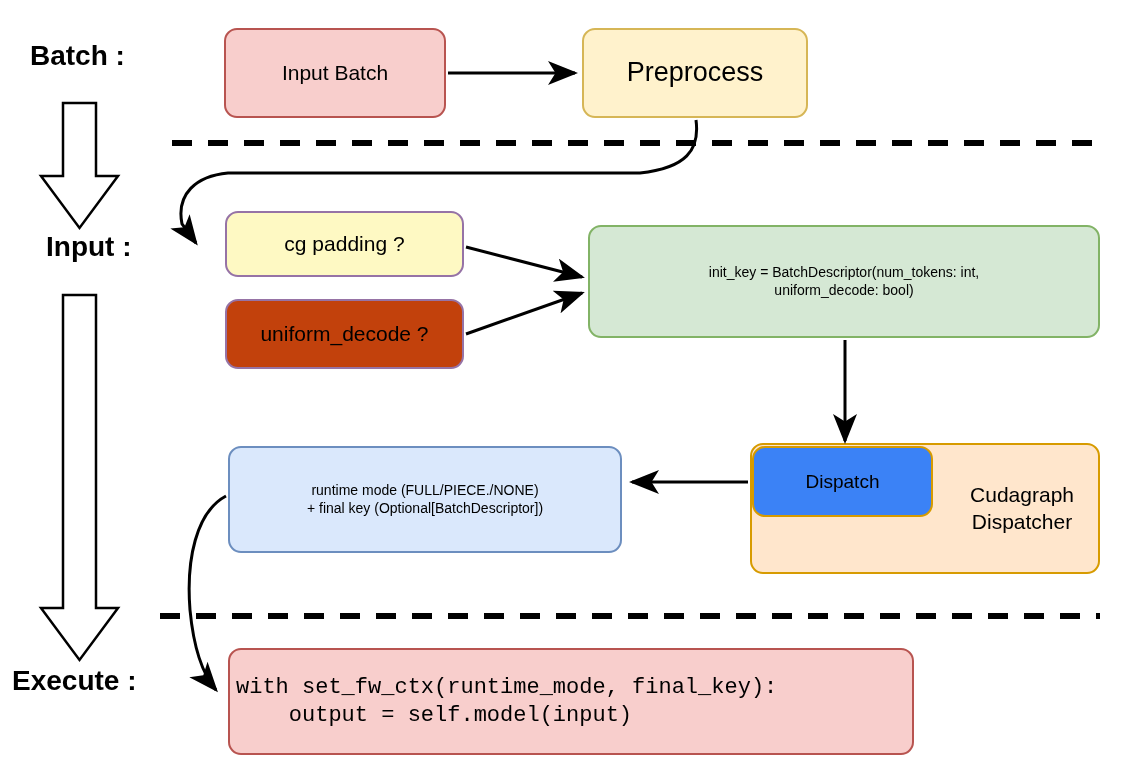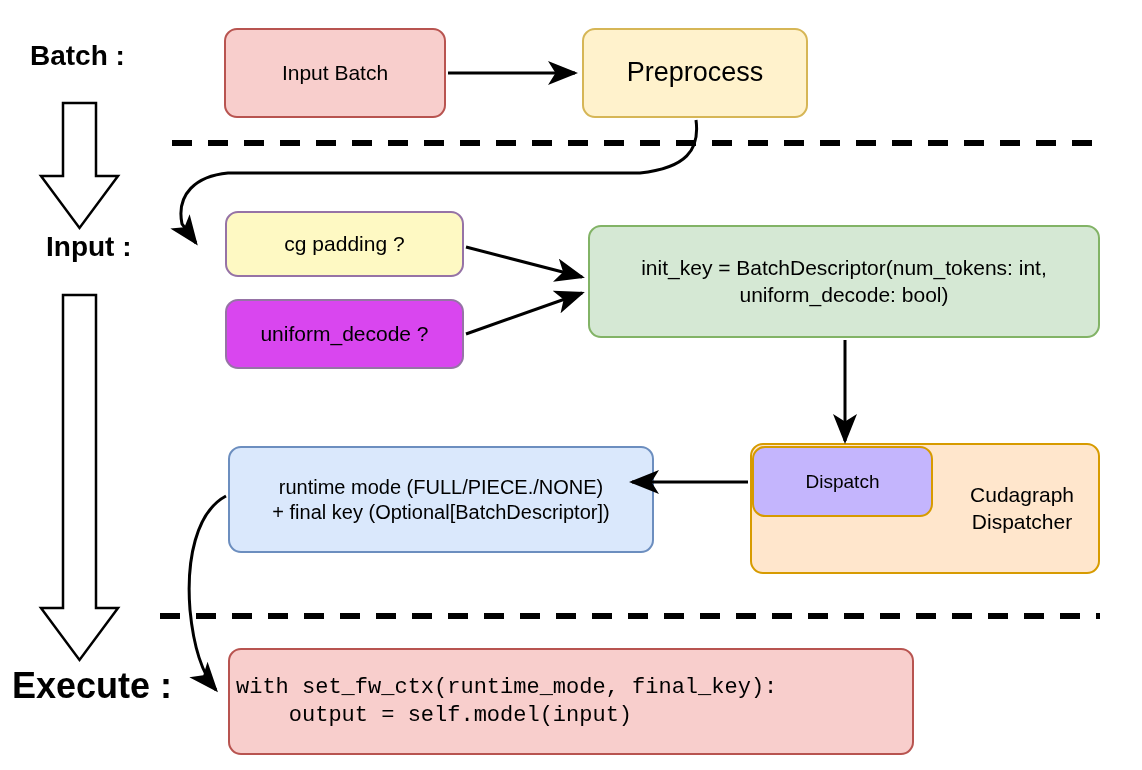--- a/index.html
+++ b/index.html
@@ -51,39 +51,39 @@
 </style>
 </head>
 <body>
 
 <div id="stage">
 
   <div class="stage-label" style="left:30px; top:40px; font-size:28px;">Batch :</div>
 
   <div class="stage-label" style="left:46px; top:231px; font-size:28px;">Input :</div>
 
-  <div class="stage-label" style="left:12px; top:665px; font-size:36px;">Execute :</div>
+  <div class="stage-label" style="left:12px; top:665px; font-size:28px;">Execute :</div>
 
   <div class="node" style="left:224px; top:28px; width:222px; height:90px; background:#f8cecc; border-color:#b85450; font-size:21px;">Input Batch</div>
 
   <div class="node" style="left:582px; top:28px; width:226px; height:90px; background:#fff2cc; border-color:#d6b656; font-size:27px;">Preprocess</div>
 
   <div class="node" style="left:225px; top:211px; width:239px; height:66px; background:#fef9c3; border-color:#9673a6; font-size:21px;">cg padding ?</div>
 
-  <div class="node" style="left:225px; top:299px; width:239px; height:70px; background:#d946ef; border-color:#9673a6; font-size:21px;text-align:right;">uniform_decode ?</div>
+  <div class="node" style="left:225px; top:299px; width:239px; height:70px; background:#c2410c; border-color:#9673a6; font-size:21px;text-align:right;">uniform_decode ?</div>
 
-  <div class="node" style="left:588px; top:225px; width:512px; height:113px; background:#d5e8d4; border-color:#82b366; font-size:21px; white-space:pre-line; padding:4px 10px;">init_key = BatchDescriptor(num_tokens: int,
+  <div class="node" style="left:588px; top:225px; width:512px; height:113px; background:#d5e8d4; border-color:#82b366; font-size:14px; white-space:pre-line; padding:4px 10px;">init_key = BatchDescriptor(num_tokens: int,
 uniform_decode: bool)</div>
 
   <div class="node" style="left:750px; top:443px; width:350px; height:131px; background:#ffe6cc; border-color:#d79b00; font-size:21px; white-space:pre-line; justify-content:flex-end; padding-right:24px;">Cudagraph
 Dispatcher</div>
 
-  <div class="node" style="left:752px; top:446px; width:181px; height:71px; background:#c4b5fd; border-color:#d79b00; font-size:19px;">Dispatch</div>
+  <div class="node" style="left:752px; top:446px; width:181px; height:71px; background:#3b82f6; border-color:#d79b00; font-size:19px;">Dispatch</div>
 
-  <div class="node" style="left:228px; top:446px; width:426px; height:107px; background:#dae8fc; border-color:#6c8ebf; font-size:20px; white-space:pre-line;">runtime mode (FULL/PIECE./NONE)
+  <div class="node" style="left:228px; top:446px; width:394px; height:107px; background:#dae8fc; border-color:#6c8ebf; font-size:14px; white-space:pre-line;">runtime mode (FULL/PIECE./NONE)
 + final key (Optional[BatchDescriptor])</div>
 
   <div class="node code" style="left:228px; top:648px; width:686px; height:107px; background:#f8cecc; border-color:#b85450; font-size:22px; padding-left:6px;">with set_fw_ctx(runtime_mode, final_key):
     output = self.model(input)</div>
 
   <svg class="layer" viewBox="0 0 1142 770">
     <defs>
       <marker id="arrowhead" markerWidth="10" markerHeight="8" refX="9" refY="4" orient="auto" markerUnits="strokeWidth">
         <path d="M0,0 L10,4 L0,8 L2.5,4 Z" fill="#000000"></path>
       </marker>

